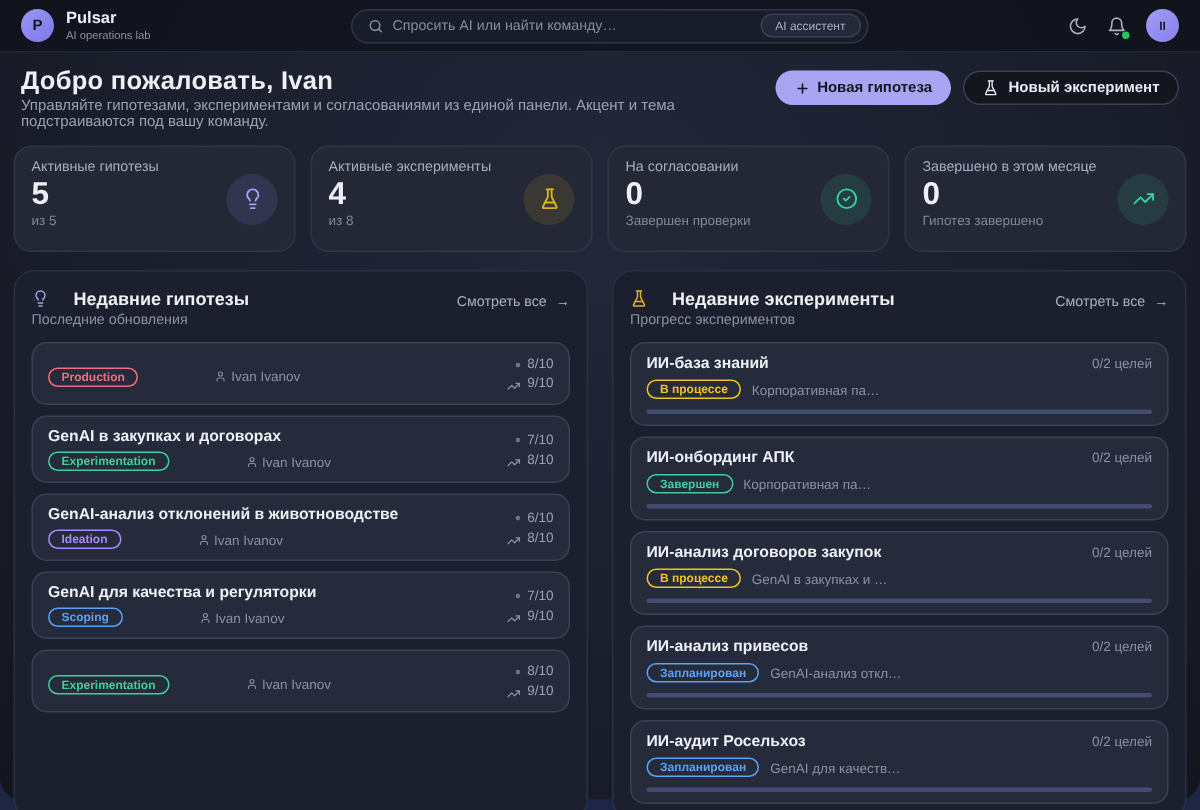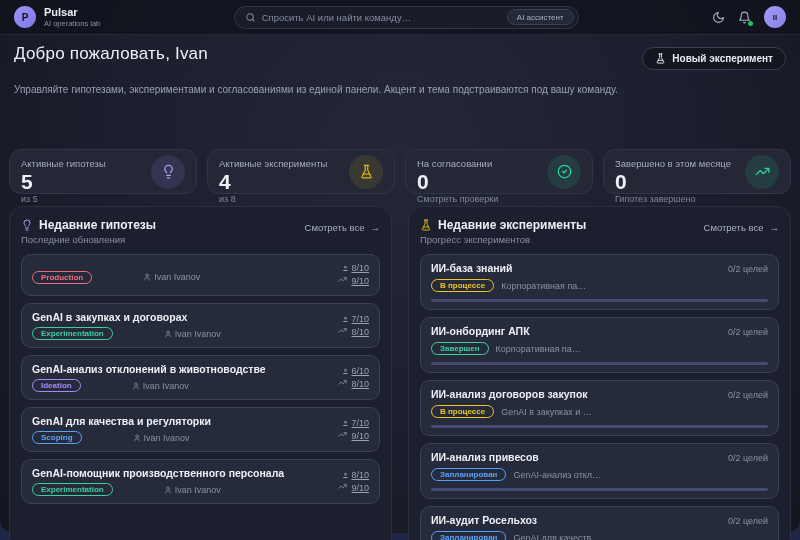--- a/index.html
+++ b/index.html
@@ -62,64 +62,64 @@
   }
   .avatar {
     width:22px; height:22px; border-radius:50%;
     background:linear-gradient(135deg,#a29df5,#8680ec);
     color:#1a1c29; font-size:8px; font-weight:bold;
     display:flex; align-items:center; justify-content:center; border:none; cursor:pointer;
   }
   
   .welcome { display:flex; align-items:flex-start; padding:9px 14px 7px; }
   .welcome-left { flex:1; }
-  .welcome-title { font-size:17px; font-weight:normal; letter-spacing:.2px; }
-  .welcome-sub { font-size:10px; color:#9aa1b5; margin-top:20px; }
+  .welcome-title { font-size:17px; font-weight:bold; letter-spacing:.2px; }
+  .welcome-sub { font-size:10px; color:#9aa1b5; margin-top:1px; }
   .welcome-actions { display:flex; gap:8px; margin-top:3px; }
   .btn-primary {
     display:flex; align-items:center; gap:5px;
     background:#a9a5f2; color:#15171f;
     border:none; border-radius:13px; padding:5px 13px;
     font-size:10px; font-weight:bold; cursor:pointer;
     font-family:"Liberation Sans",sans-serif;
   }
   .btn-secondary {
     display:flex; align-items:center; gap:6px;
     background:#14161f; color:#e8eaf2;
     border:1px solid #3a4054; border-radius:13px; padding:5px 12px;
     font-size:10px; font-weight:bold; cursor:pointer;
     font-family:"Liberation Sans",sans-serif;
   }
   
   .stats { display:flex; gap:10px; padding:3px 9px 0; }
   .stat-card {
-    flex:1; height:45px;
+    flex:1; height:71px;
     background:#232736; border:1px solid #30354a; border-radius:12px;
-    padding:8px 11px; position:relative;margin-top:44px;
+    padding:8px 11px; position:relative;
   }
   .stat-label { font-size:9.5px; color:#a7adc0; }
   .stat-value { font-size:21px; font-weight:bold; line-height:1.1; margin-top:1px; }
   .stat-sub { font-size:9px; color:#81879b; margin-top:1px; }
   .stat-icon {
     position:absolute; right:11px; top:50%; transform:translateY(-50%);
     width:34px; height:34px; border-radius:50%;
     display:flex; align-items:center; justify-content:center;
   }
   .tint-purple { background:rgba(150,144,243,.14); color:#a5a0f0; }
   .tint-amber  { background:rgba(217,180,22,.13);  color:#d9b416; }
   .tint-green  { background:rgba(52,211,153,.12);  color:#34d399; }
   
   .panels { display:flex; gap:16px; padding:12px 9px 0; flex:1; }
   .panel {
     flex:1; background:#1c202e; border:1px solid #2a2f42; border-radius:14px;
     padding:11px 11px 10px; display:flex; flex-direction:column;
   }
   .panel-head { display:flex; align-items:flex-start; margin-bottom:9px; }
   .panel-head-left { flex:1; }
-  .panel-title-row { display:flex; align-items:center; gap:6px; }
+  .panel-title-row { display:flex; align-items:center; gap:16px; }
   .panel-title { font-size:12px; font-weight:bold; }
   .panel-sub { font-size:9.5px; color:#8a90a5; margin-top:2px; }
   .view-all {
     display:flex; align-items:flex-start; gap:6px;
     background:none; border:none; cursor:pointer;
     color:#aab0c2; font-size:9.5px; font-family:"Liberation Sans",sans-serif;
     margin-top:4px;
   }
   .rows { display:flex; flex-direction:column; gap:7px; }
   .row-card {
@@ -130,21 +130,21 @@
   .hyp-left { flex:1; min-width:0; }
   .hyp-title { font-size:10.5px; font-weight:bold; white-space:nowrap; overflow:hidden; text-overflow:ellipsis; }
   .hyp-meta { display:flex; align-items:center; gap:7px; margin-top:4px; }
   .stage-badge {
     font-size:8px; font-weight:bold;
     border:1px solid; border-radius:9px; padding:1px 8px;
     background:transparent; white-space:nowrap;
   }
   .owner { display:flex; align-items:center; gap:3px; font-size:9px; color:#8a90a5; white-space:nowrap;margin-left:44px; }
   .hyp-scores { flex:0 0 auto; text-align:right; font-size:9px; color:#9aa1b5; }
-  .score-line { display:flex; align-items:flex-start; justify-content:flex-end; gap:4px; line-height:1.45;text-decoration:underline; }
+  .score-line { display:flex; align-items:flex-end; justify-content:flex-end; gap:4px; line-height:1.45; }
   .dot-glyph { color:#6e7488; font-size:7px; }
   .exp-row { min-height:44px; }
   .exp-top { display:flex; align-items:baseline; }
   .exp-title { flex:1; font-size:10.5px; font-weight:bold; white-space:nowrap; overflow:hidden; text-overflow:ellipsis; }
   .exp-goals { flex:0 0 auto; font-size:9px; color:#8a90a5; margin-left:8px; }
   .exp-meta { display:flex; align-items:center; gap:7px; margin-top:5px; }
   .exp-desc { font-size:9px; color:#8a90a5; white-space:nowrap; overflow:hidden; text-overflow:ellipsis; }
   .progress-track {
     margin-top:7px; height:3px; border-radius:2px; background:#454c71; overflow:hidden;
   }
@@ -195,20 +195,28 @@
       <button class="avatar">II</button>
     </div>
   </div>
 
   <div class="welcome">
     <div class="welcome-left">
       <div class="welcome-title">Добро пожаловать, Ivan</div>
       <div class="welcome-sub">Управляйте гипотезами, экспериментами и согласованиями из единой панели. Акцент и тема подстраиваются под вашу команду.</div>
     </div>
     <div class="welcome-actions">
+      <button class="btn-primary">
+        <span style="display:flex">
+          <svg width="10" height="10" viewBox="0 0 24 24" fill="none" stroke="currentColor" stroke-width="2.6" stroke-linecap="round">
+              <path d="M12 5v14M5 12h14"></path>
+            </svg>
+        </span>
+        <span>Новая гипотеза</span>
+      </button>
       <button class="btn-secondary">
         <span style="display:flex">
           <svg width="11" height="11" viewBox="0 0 24 24" fill="none" stroke="currentColor" stroke-width="2" stroke-linecap="round" stroke-linejoin="round">
               <path d="M10 2v7.5a2 2 0 0 1-.2.9L4.7 20.5a1 1 0 0 0 .9 1.5h12.8a1 1 0 0 0 .9-1.5L14.2 10.4a2 2 0 0 1-.2-.9V2"></path>
               <path d="M8.5 2h7"></path>
               <path d="M7 16h10"></path>
             </svg>
         </span>
         <span>Новый эксперимент</span>
       </button>
@@ -236,21 +244,21 @@
         <svg width="15" height="15" viewBox="0 0 24 24" fill="none" stroke="currentColor" stroke-width="2" stroke-linecap="round" stroke-linejoin="round">
             <path d="M10 2v7.5a2 2 0 0 1-.2.9L4.7 20.5a1 1 0 0 0 .9 1.5h12.8a1 1 0 0 0 .9-1.5L14.2 10.4a2 2 0 0 1-.2-.9V2"></path>
             <path d="M8.5 2h7"></path>
             <path d="M7 16h10"></path>
           </svg>
       </div>
     </div>
     <div class="stat-card">
       <div class="stat-label">На согласовании</div>
       <div class="stat-value">0</div>
-      <div class="stat-sub">Смотреть проверки</div>
+      <div class="stat-sub">Завершен проверки</div>
       <div class="stat-icon tint-green">
         <svg width="15" height="15" viewBox="0 0 24 24" fill="none" stroke="currentColor" stroke-width="2" stroke-linecap="round" stroke-linejoin="round">
             <circle cx="12" cy="12" r="10"></circle>
             <path d="m9 12 2 2 4-4"></path>
           </svg>
       </div>
     </div>
     <div class="stat-card">
       <div class="stat-label">Завершено в этом месяце</div>
       <div class="stat-value">0</div>
@@ -413,21 +421,20 @@
                     <path d="M16 7h6v6"></path>
                   </svg>
                 </span>
                 <span>9/10</span>
               </div>
     </div>
   </div>
 
   <div class="row-card hyp-row">
     <div class="hyp-left">
-      <div class="hyp-title">GenAI-помощник производственного персонала</div>
       <div class="hyp-meta">
         <span class="stage-badge" style="color: rgb(62, 207, 154); border-color: rgb(62, 207, 154);">Experimentation</span>
         <span class="owner">
           <span style="display:flex">
                     <svg width="8" height="8" viewBox="0 0 24 24" fill="none" stroke="currentColor" stroke-width="2.2" stroke-linecap="round" stroke-linejoin="round">
                       <path d="M19 21v-2a4 4 0 0 0-4-4H9a4 4 0 0 0-4 4v2"></path>
                       <circle cx="12" cy="7" r="4"></circle>
                     </svg>
                   </span>
           <span>Ivan Ivanov</span>

